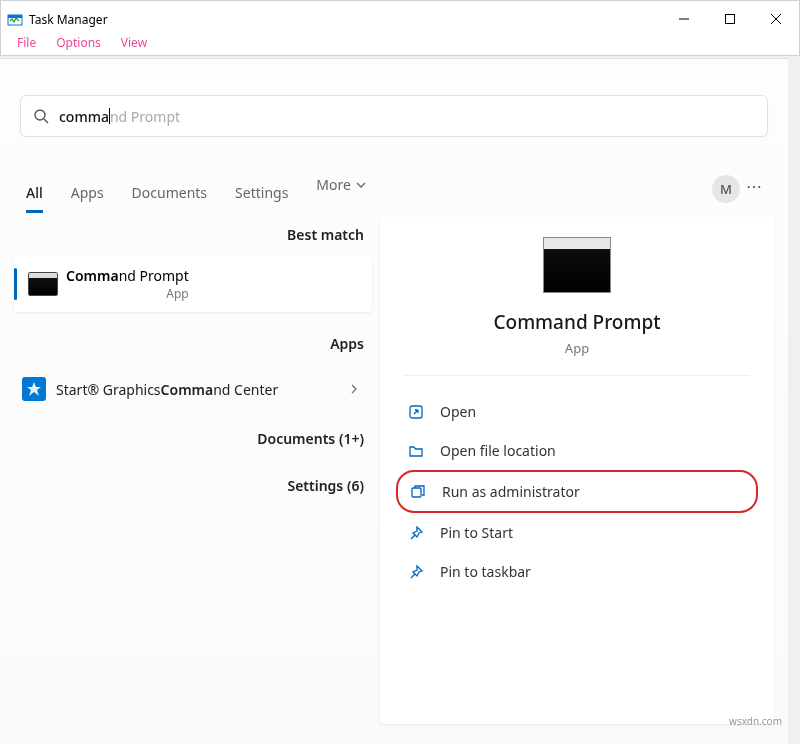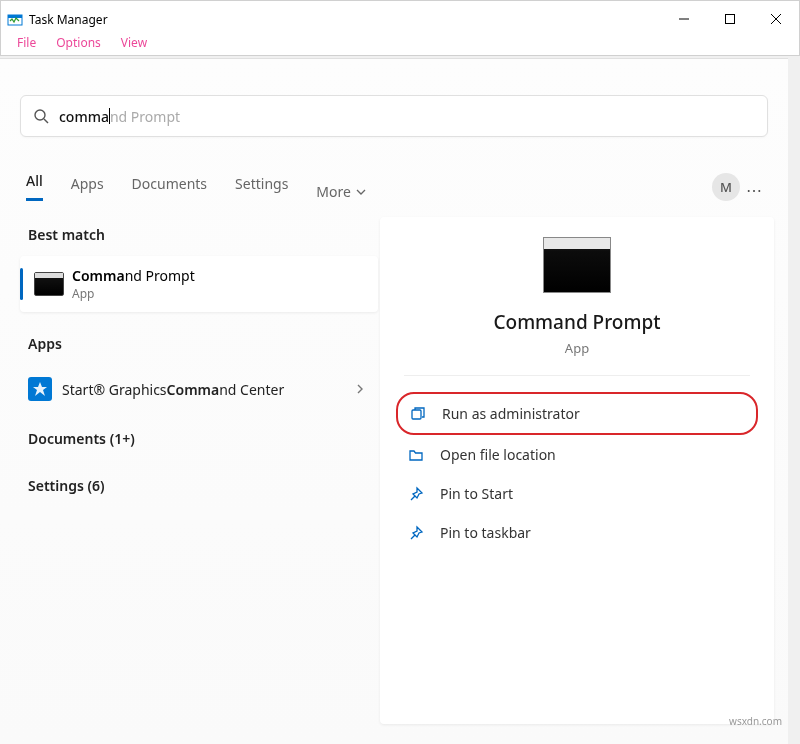--- a/index.html
+++ b/index.html
@@ -19,28 +19,28 @@
   
   .search-overlay { position: absolute; top: 58px; left: 0; width: 788px; height: 686px; background: linear-gradient(180deg, #fdfdfd 0%, #fafafa 100%); border-top: 1px solid #e0e0e0; }
   
   .search-box { position: absolute; top: 36px; left: 20px; right: 20px; height: 42px; background: #fff; border: 1px solid #e0e0e0; border-radius: 6px; display: flex; align-items: center; padding: 0 12px; box-shadow: 0 1px 2px rgba(0,0,0,0.03); }
   .search-icon-slot { margin-right: 10px; display: flex; }
   .search-text { font-size: 14px; color: #111; display: flex; align-items: center; flex: 1; }
   .search-typed-bold { font-weight: 500; color: #111; }
   .search-cursor { display: inline-block; width: 1px; height: 16px; background: #000; margin: 0 0px; }
   .search-suggest { color: #aaa; }
   
-  .tabs-row { position: absolute; top: 104px; left: 26px; right: 20px; display: flex; align-items: flex-end; }
+  .tabs-row { position: absolute; top: 116px; left: 26px; right: 20px; display: flex; align-items: flex-start; }
   .tab { font-size: 14px; color: #666; padding: 8px 0; margin-right: 28px; }
   .tab.active { color: #202020; border-bottom: 3.2px solid #0067c0; font-weight: 550; }
   .tab-more { display: flex; align-items: center; color: #666; font-size: 14px; }
   .avatar { margin-left: auto; width: 28px; height: 28px; border-radius: 50%; background: #e6e6e6; color: #555; display: flex; align-items: center; justify-content: center; font-size: 13px; font-weight: 500; }
   .more-dots { width: 28px; display: flex; align-items: center; justify-content: center; color: #555; font-size: 16px; }
   
-  .left-pane { position: absolute; top: 158px; left: 20px; width: 358px; }
+  .left-pane { position: absolute; top: 158px; left: 14px; width: 358px; text-align: right; }
   .section-h { font-size: 14px; font-weight: 600; color: #222; padding: 8px 8px 12px 8px; }
   
   .result-card { background: #fff; border-radius: 4px; padding: 10px 10px; display: flex; align-items: center; box-shadow: 0 1px 3px rgba(0,0,0,0.07); position: relative; margin-bottom: 14px; }
   .result-accent { position: absolute; left: 0; top: 12px; bottom: 12px; width: 3px; background: #0067c0; border-radius: 2px; }
   .app-icon { width: 30px; height: 24px; border-radius: 2px; margin: 0 8px 0 4px; background: linear-gradient(180deg,#333 0%, #111 20%, #000 100%); border: 1px solid #444; position: relative; flex-shrink: 0; }
   .app-icon::after { content: ""; position: absolute; top: 0; left: 0; right: 0; height: 5px; background: #ddd; }
   .result-text .line1 { font-size: 14px; }
   .result-text .line1 .hl { font-weight: 650; }
   .result-text .line2 { font-size: 12px; color: #777; }
   .row-chevron { margin-left: auto; color: #777; padding-right: 4px; }
@@ -167,43 +167,52 @@
   </div>
 
   <div class="right-pane">
     <div class="rp-center">
       <div class="big-app-icon"></div>
       <div class="rp-title">Command Prompt</div>
       <div class="rp-sub">App</div>
     </div>
     <div class="action-list">
 
+      <div class="action">
+        <span class="action-icon">
+          <svg width="16" height="16" viewBox="0 0 16 16" fill="none" stroke="#0067c0" stroke-width="1.3">
+              <rect x="2" y="2" width="12" height="12" rx="2"></rect>
+              <path d="M6 10 L10 6 M10 6 H7 M10 6 V9"></path>
+            </svg>
+        </span>
+        <span>Open</span>
+      </div>
+
+      <div class="action">
+        <span class="action-icon">
+          <svg width="16" height="16" viewBox="0 0 16 16" fill="none" stroke="#0067c0" stroke-width="1.3">
+              <path d="M2 4 h4 l1.5 2 H14 v7 H2 Z"></path>
+            </svg>
+        </span>
+        <span>Open file location</span>
+      </div>
 
       <div class="action highlighted">
         <span class="action-icon">
           <svg width="16" height="16" viewBox="0 0 16 16" fill="none" stroke="#0067c0" stroke-width="1.3">
               <rect x="2" y="4" width="9" height="9" rx="1"></rect>
               <path d="M5 4 V2 h9 v9 h-2"></path>
             </svg>
         </span>
         <span>Run as administrator</span>
       </div>
 
       <div class="action">
         <span class="action-icon">
           <svg width="16" height="16" viewBox="0 0 16 16" fill="none" stroke="#0067c0" stroke-width="1.3">
-              <path d="M2 4 h4 l1.5 2 H14 v7 H2 Z"></path>
-            </svg>
-        </span>
-        <span>Open file location</span>
-      </div>
-
-      <div class="action">
-        <span class="action-icon">
-          <svg width="16" height="16" viewBox="0 0 16 16" fill="none" stroke="#0067c0" stroke-width="1.3">
               <path d="M9 2 l5 5 -3 1 -2 4 -2 -2 -4 4 0 0 4 -4 -2 -2 4 -2 Z"></path>
             </svg>
         </span>
         <span>Pin to Start</span>
       </div>
 
       <div class="action">
         <span class="action-icon">
           <svg width="16" height="16" viewBox="0 0 16 16" fill="none" stroke="#0067c0" stroke-width="1.3">
               <path d="M9 2 l5 5 -3 1 -2 4 -2 -2 -4 4 0 0 4 -4 -2 -2 4 -2 Z"></path>

